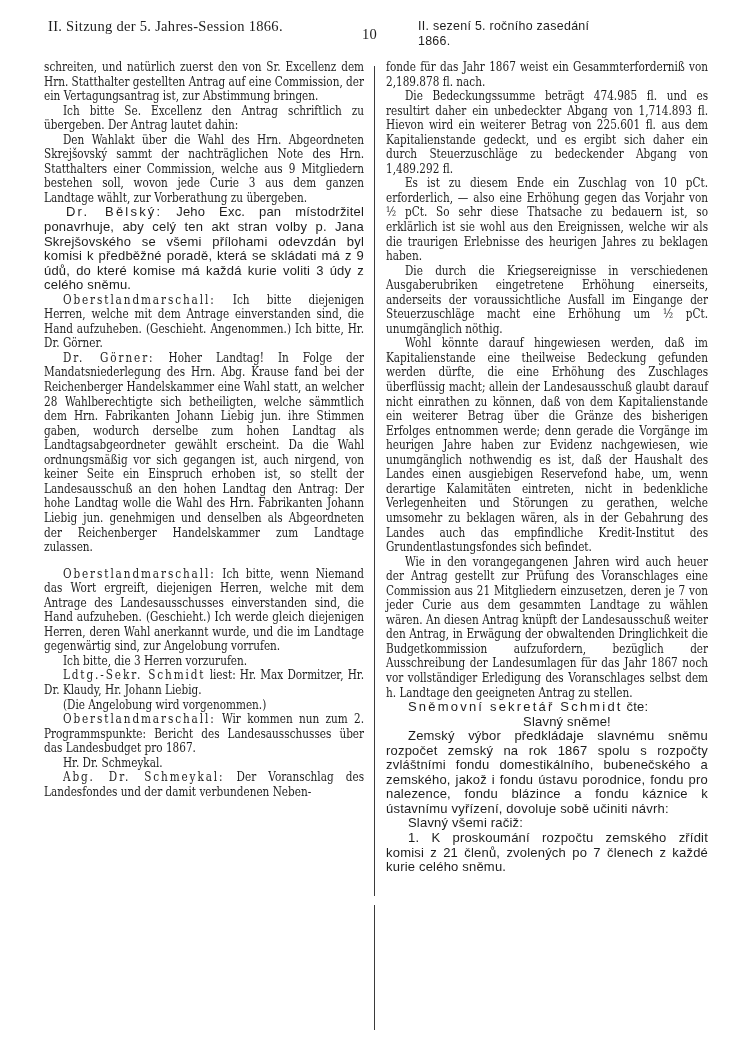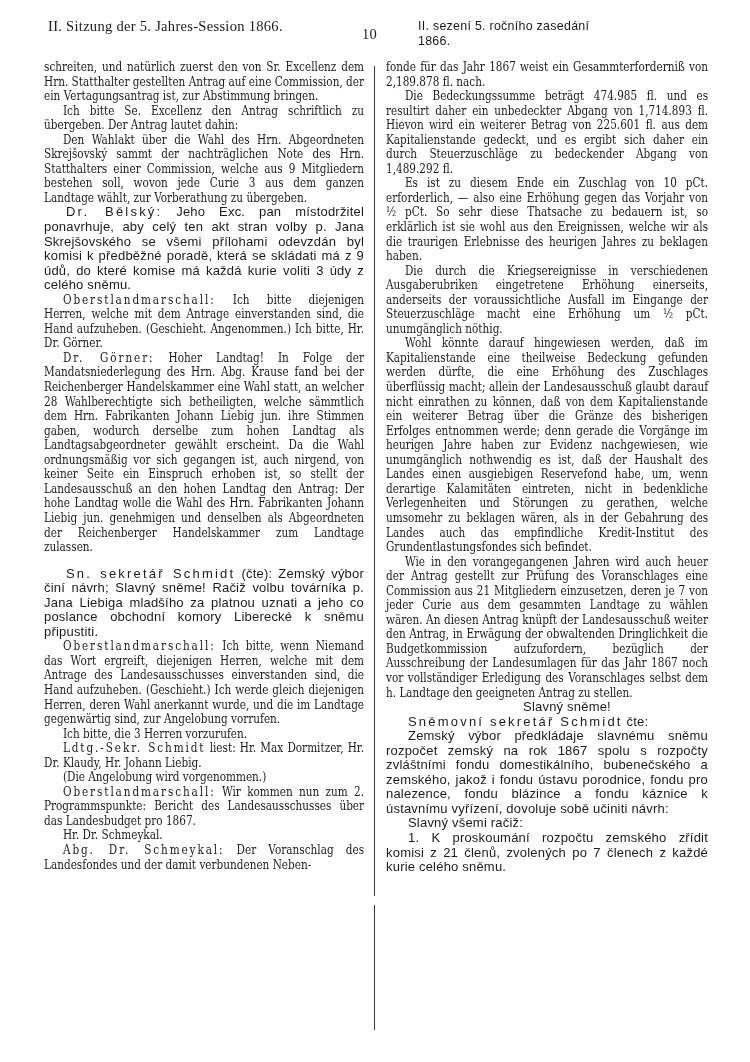--- a/index.html
+++ b/index.html
@@ -52,34 +52,33 @@
 <div class="divider d2"></div>
 
 <div class="col left" id="col-left">
     <p class="frak"><span>schreiten, und natürlich zuerst den von Sr. Excellenz dem Hrn. Statthalter gestellten Antrag auf eine Commission, der ein Vertagungsantrag ist, zur Abstimmung bringen.</span></p>
     <p class="frak ind"><span>Ich bitte Se. Excellenz den Antrag schriftlich zu übergeben. Der Antrag lautet dahin:</span></p>
     <p class="frak ind"><span>Den Wahlakt über die Wahl des Hrn. Abgeordneten Skrejšovský sammt der nachträglichen Note des Hrn. Statthalters einer Commission, welche aus 9 Mitgliedern bestehen soll, wovon jede Curie 3 aus dem ganzen Landtage wählt, zur Vorberathung zu übergeben.</span></p>
     <p class="czech ind"><span class="spk">Dr. Bělský:</span><span> Jeho Exc. pan místodržitel ponavrhuje, aby celý ten akt stran volby p. Jana Skrejšovského se všemi přílohami odevzdán byl komisi k předběžné poradě, která se skládati má z 9 údů, do které komise má každá kurie voliti 3 údy z celého sněmu.</span></p>
     <p class="frak ind"><span class="spk">Oberstlandmarschall:</span><span> Ich bitte diejenigen Herren, welche mit dem Antrage einverstanden sind, die Hand aufzuheben. (Geschieht. Angenommen.) Ich bitte, Hr. Dr. Görner.</span></p>
     <p class="frak ind"><span class="spk">Dr. Görner:</span><span> Hoher Landtag! In Folge der Mandatsniederlegung des Hrn. Abg. Krause fand bei der Reichenberger Handelskammer eine Wahl statt, an welcher 28 Wahlberechtigte sich betheiligten, welche sämmtlich dem Hrn. Fabrikanten Johann Liebig jun. ihre Stimmen gaben, wodurch derselbe zum hohen Landtag als Landtagsabgeordneter gewählt erscheint. Da die Wahl ordnungsmäßig vor sich gegangen ist, auch nirgend, von keiner Seite ein Einspruch erhoben ist, so stellt der Landesausschuß an den hohen Landtag den Antrag: Der hohe Landtag wolle die Wahl des Hrn. Fabrikanten Johann Liebig jun. genehmigen und denselben als Abgeordneten der Reichenberger Handelskammer zum Landtage zulassen.</span></p>
     <div class="gap"></div>
-    <p class="czech ind"><span class="spk">Sn. sekretář Schmidt</span><span> (čte): Zemský výbor činí návrh; Slavný sněme! Račiž volbu továrníka p. Jana Liebiga mladšího za platnou uznati a jeho co poslance obchodní komory Liberecké k sněmu připustiti.</span></p>
     <p class="frak ind"><span class="spk">Oberstlandmarschall:</span><span> Ich bitte, wenn Niemand das Wort ergreift, diejenigen Herren, welche mit dem Antrage des Landesausschusses einverstanden sind, die Hand aufzuheben. (Geschieht.) Ich werde gleich diejenigen Herren, deren Wahl anerkannt wurde, und die im Landtage gegenwärtig sind, zur Angelobung vorrufen.</span></p>
     <p class="frak ind"><span>Ich bitte, die 3 Herren vorzurufen.</span></p>
     <p class="frak ind"><span class="spk">Ldtg.-Sekr. Schmidt</span><span> liest: Hr. Max Dormitzer, Hr. Dr. Klaudy, Hr. Johann Liebig.</span></p>
     <p class="frak ind"><span>(Die Angelobung wird vorgenommen.)</span></p>
     <p class="frak ind"><span class="spk">Oberstlandmarschall:</span><span> Wir kommen nun zum 2. Programmspunkte: Bericht des Landesausschusses über das Landesbudget pro 1867.</span></p>
     <p class="frak ind"><span>Hr. Dr. Schmeykal.</span></p>
     <p class="frak ind"><span class="spk">Abg. Dr. Schmeykal:</span><span> Der Voranschlag des Landesfondes und der damit verbundenen Neben-</span></p>
   </div>
 <div class="col right" id="col-right">
     <p class="frak"><span>fonde für das Jahr 1867 weist ein Gesammterforderniß von 2,189.878 fl. nach.</span></p>
     <p class="frak ind"><span>Die Bedeckungssumme beträgt 474.985 fl. und es resultirt daher ein unbedeckter Abgang von 1,714.893 fl. Hievon wird ein weiterer Betrag von 225.601 fl. aus dem Kapitalienstande gedeckt, und es ergibt sich daher ein durch Steuerzuschläge zu bedeckender Abgang von 1,489.292 fl.</span></p>
     <p class="frak ind"><span>Es ist zu diesem Ende ein Zuschlag von 10 pCt. erforderlich, — also eine Erhöhung gegen das Vorjahr von ½ pCt. So sehr diese Thatsache zu bedauern ist, so erklärlich ist sie wohl aus den Ereignissen, welche wir als die traurigen Erlebnisse des heurigen Jahres zu beklagen haben.</span></p>
     <p class="frak ind"><span>Die durch die Kriegsereignisse in verschiedenen Ausgaberubriken eingetretene Erhöhung einerseits, anderseits der voraussichtliche Ausfall im Eingange der Steuerzuschläge macht eine Erhöhung um ½ pCt. unumgänglich nöthig.</span></p>
     <p class="frak ind"><span>Wohl könnte darauf hingewiesen werden, daß im Kapitalienstande eine theilweise Bedeckung gefunden werden dürfte, die eine Erhöhung des Zuschlages überflüssig macht; allein der Landesausschuß glaubt darauf nicht einrathen zu können, daß von dem Kapitalienstande ein weiterer Betrag über die Gränze des bisherigen Erfolges entnommen werde; denn gerade die Vorgänge im heurigen Jahre haben zur Evidenz nachgewiesen, wie unumgänglich nothwendig es ist, daß der Haushalt des Landes einen ausgiebigen Reservefond habe, um, wenn derartige Kalamitäten eintreten, nicht in bedenkliche Verlegenheiten und Störungen zu gerathen, welche umsomehr zu beklagen wären, als in der Gebahrung des Landes auch das empfindliche Kredit-Institut des Grundentlastungsfondes sich befindet.</span></p>
     <p class="frak ind"><span>Wie in den vorangegangenen Jahren wird auch heuer der Antrag gestellt zur Prüfung des Voranschlages eine Commission aus 21 Mitgliedern einzusetzen, deren je 7 von jeder Curie aus dem gesammten Landtage zu wählen wären. An diesen Antrag knüpft der Landesausschuß weiter den Antrag, in Erwägung der obwaltenden Dringlichkeit die Budgetkommission aufzufordern, bezüglich der Ausschreibung der Landesumlagen für das Jahr 1867 noch vor vollständiger Erledigung des Voranschlages selbst dem h. Landtage den geeigneten Antrag zu stellen.</span></p>
+    <p class="czech ind"><span class="spk">Sněmovní sekretář Schmidt</span><span> čte:</span></p>
     <p class="czech center"><span>Slavný sněme!</span></p>
-    <p class="czech ind"><span class="spk">Sněmovní sekretář Schmidt</span><span> čte:</span></p>
     <p class="czech ind"><span>Zemský výbor předkládaje slavnému sněmu rozpočet zemský na rok 1867 spolu s rozpočty zvláštními fondu domestikálního, bubenečského a zemského, jakož i fondu ústavu porodnice, fondu pro nalezence, fondu blázince a fondu káznice k ústavnímu vyřízení, dovoluje sobě učiniti návrh:</span></p>
     <p class="czech ind"><span>Slavný všemi račiž:</span></p>
     <p class="czech ind"><span>1. K proskoumání rozpočtu zemského zřídit komisi z 21 členů, zvolených po 7 členech z každé kurie celého sněmu.</span></p>
   </div>
 
 </body></html>

